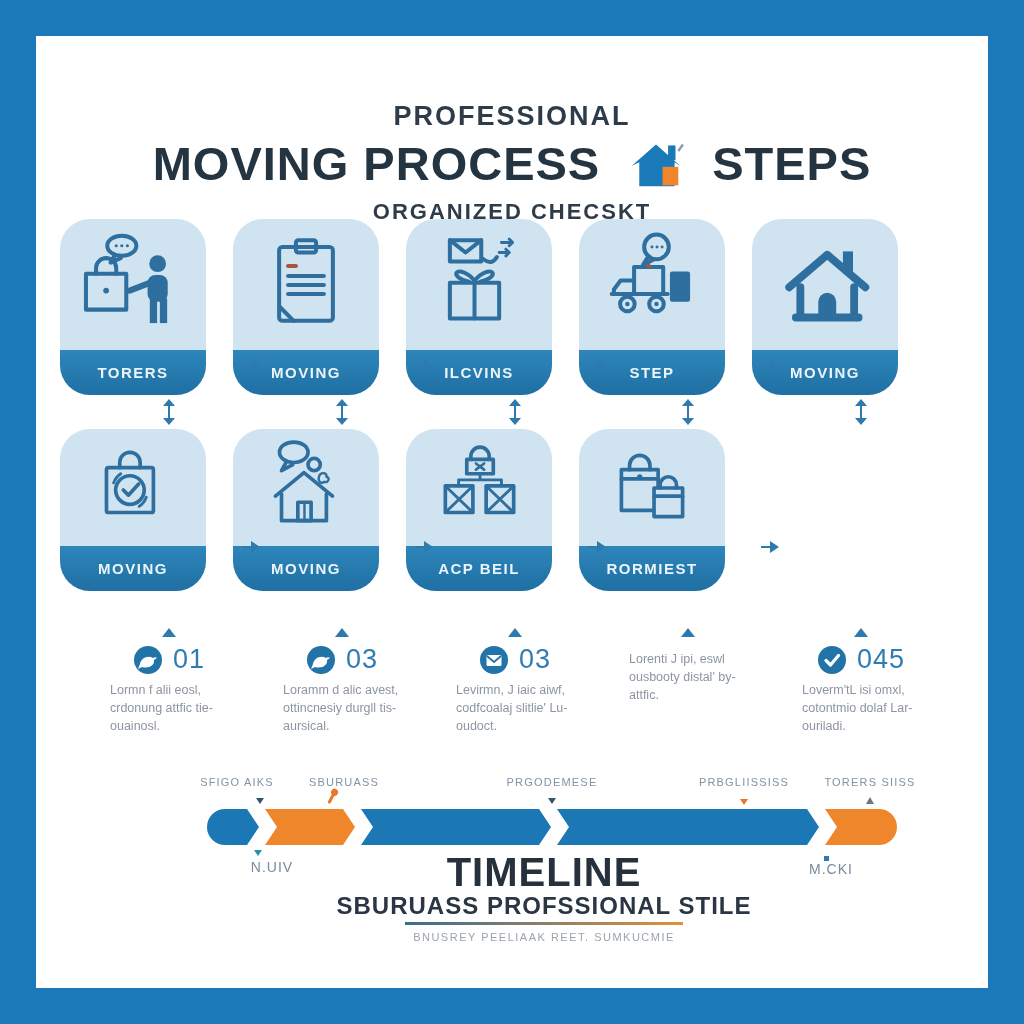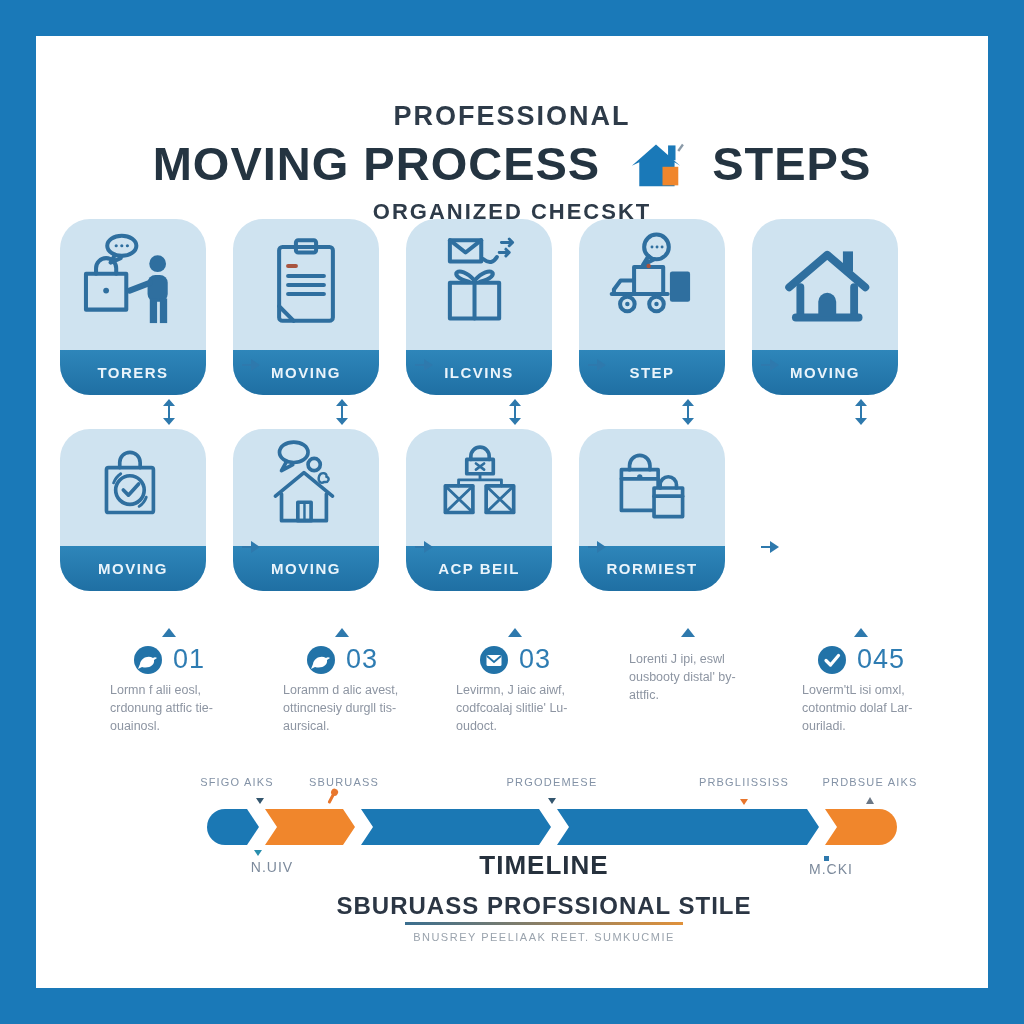--- a/index.html
+++ b/index.html
@@ -55,21 +55,21 @@
   .blue-seg{background:#1b78b4;}
   .orange-seg{background:#f0862c;}
   .mark{position:absolute;}
   .tick-down{width:0;height:0;border-top:6px solid #33566e;border-left:4px solid transparent;border-right:4px solid transparent;}
   .tick-down.orange{border-top-color:#e8762c;}
   .tick-up{width:0;height:0;border-bottom:7px solid #6b7785;border-left:4px solid transparent;border-right:4px solid transparent;}
   .pin{width:3px;height:12px;background:#e8762c;border-radius:2px;transform:rotate(28deg);}
   .pin::after{content:"";position:absolute;top:-4px;left:-2px;width:7px;height:7px;border-radius:50%;background:#e8762c;}
   .sq{width:5px;height:5px;background:#2e79ad;}
   .tl-sub{position:absolute;transform:translateX(-50%);font-size:14px;letter-spacing:1px;color:#7c8a9c;white-space:nowrap;}
-  .tl-title{position:absolute;left:36px;top:838px;width:952px;text-align:center;font-size:26px;font-weight:800;letter-spacing:1px;color:#26313d;}
+  .tl-title{position:absolute;left:36px;top:838px;width:952px;text-align:center;font-size:40px;font-weight:800;letter-spacing:1px;color:#26313d;}
   .biz{position:absolute;left:36px;top:880px;width:952px;text-align:center;font-size:24px;font-weight:700;letter-spacing:1px;color:#2b3644;}
   .grad-line{position:absolute;left:373px;top:910px;width:278px;height:3px;background:linear-gradient(90deg,#3a6e8f,#e0913a);}
   .footnote{position:absolute;left:36px;top:919px;width:952px;text-align:center;font-size:11px;letter-spacing:1.5px;color:#9aa3ad;}
 </style>
 </head>
 <body>
 
 <div id="canvas">
   <div class="frame"></div>
 
@@ -351,21 +351,21 @@
     <div class="step-text">Loverm'tL isi omxl,
 cotontmio dolaf Lar-
 ouriladi.</div>
   </div>
 
   <div class="tl">
     <div class="tl-label" style="left:205px;top:764px;">SFIGO AIKS</div>
     <div class="tl-label" style="left:312px;top:764px;">SBURUASS</div>
     <div class="tl-label" style="left:520px;top:764px;">PRGODEMESE</div>
     <div class="tl-label" style="left:712px;top:764px;">PRBGLIISSISS</div>
-    <div class="tl-label" style="left:838px;top:764px;">PRDBSUE AIKS</div>
+    <div class="tl-label" style="left:838px;top:764px;">TORERS SIISS</div>
 
     <div class="mark tick-down" style="left:224px;top:786px;"></div>
     <div class="mark pin" style="left:298px;top:780px;"></div>
     <div class="mark tick-down" style="left:516px;top:786px;"></div>
     <div class="mark tick-down orange" style="left:708px;top:787px;"></div>
     <div class="mark tick-up" style="left:834px;top:785px;"></div>
 
     <div class="bar">
       <div class="seg seg-start" style="width:52px;"></div>
       <div class="seg seg-mid orange-seg" style="width:90px;"></div>

